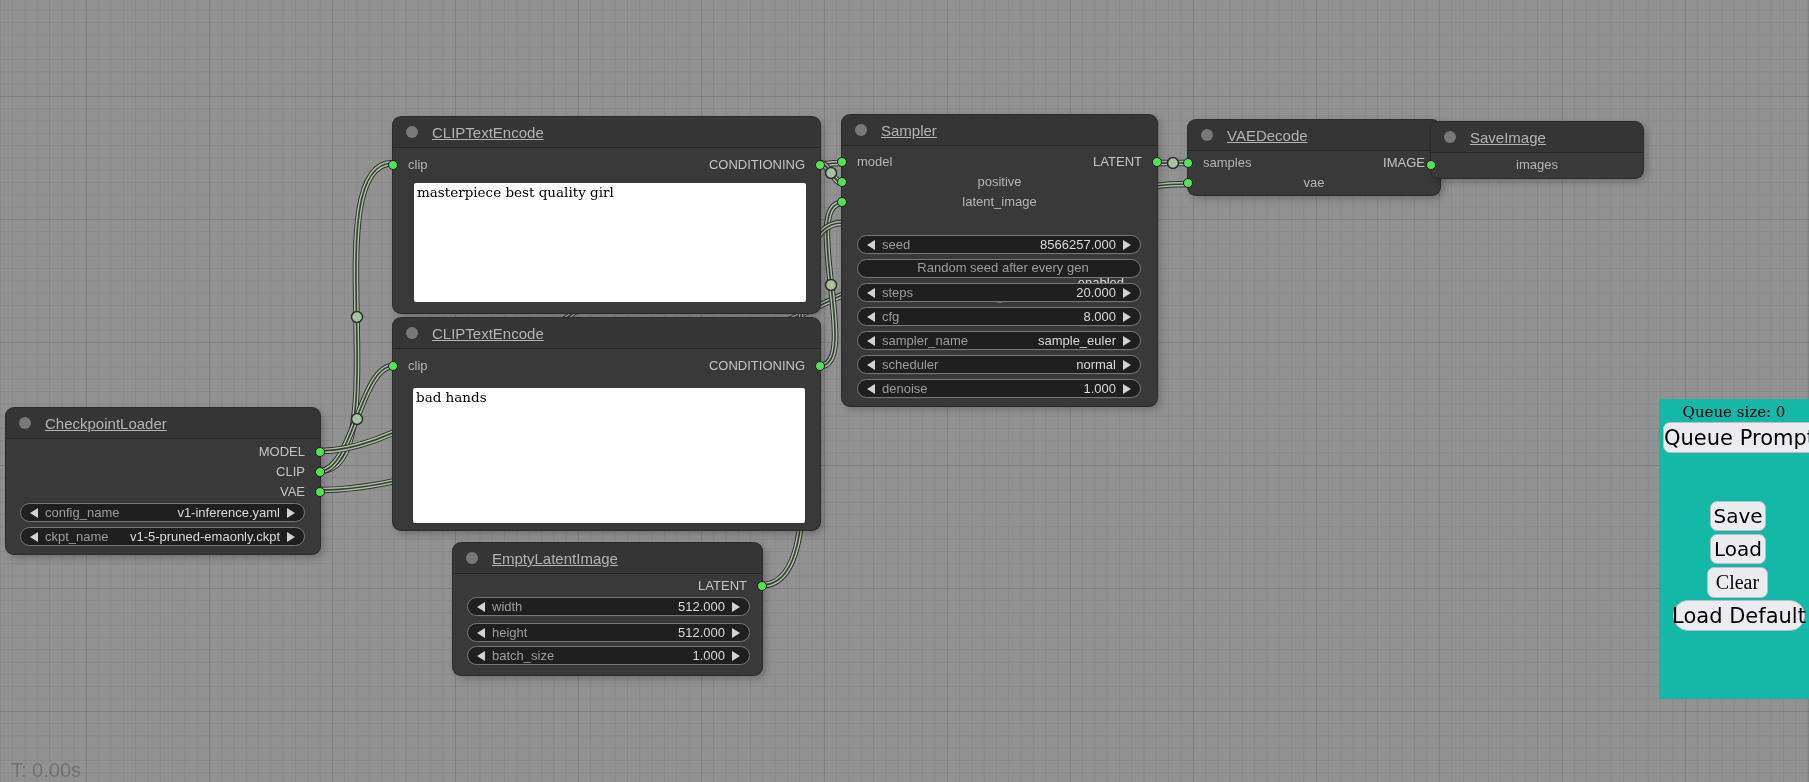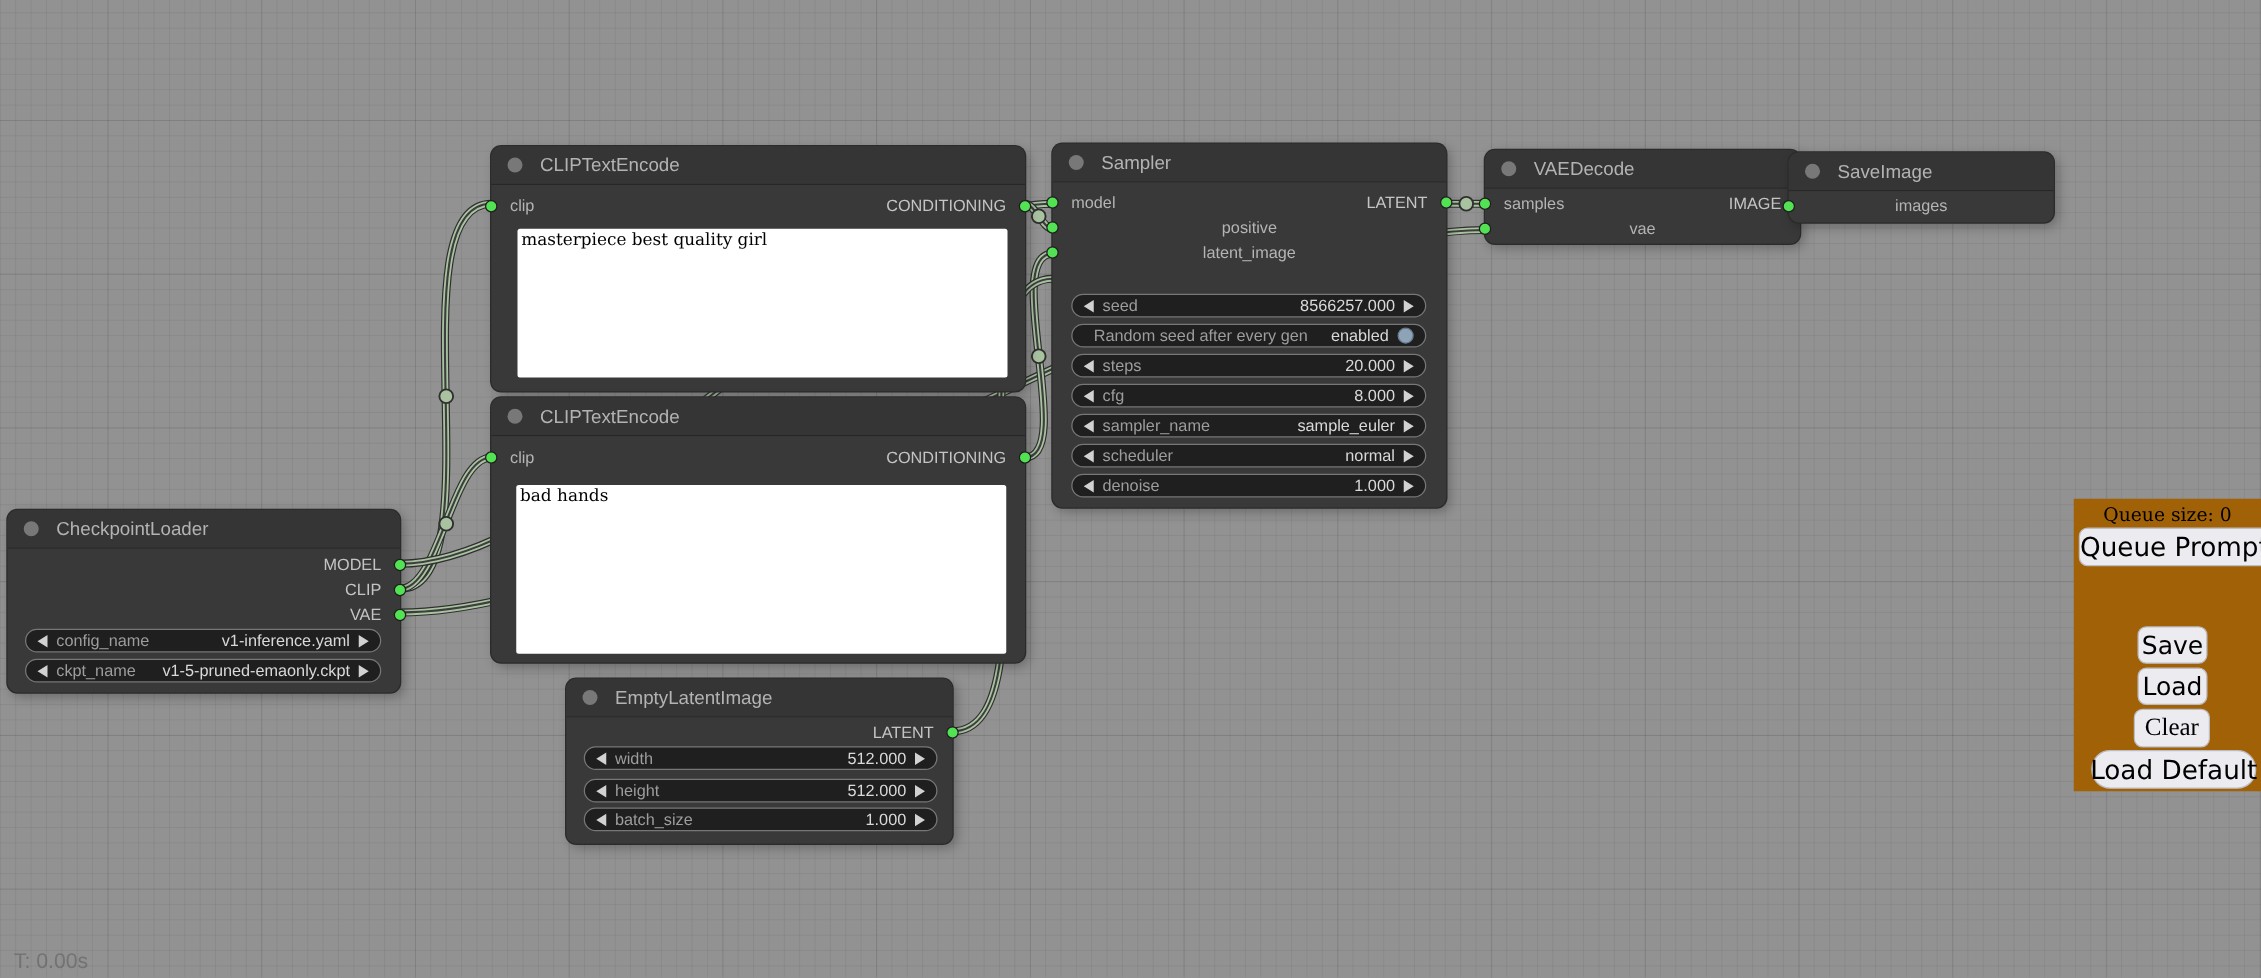--- a/index.html
+++ b/index.html
@@ -26,21 +26,21 @@
     position:absolute; z-index:2;
     background:#393939;
     border-radius:8px;
     box-shadow:0 0 0 1px #2b2b2b, 3px 3px 9px rgba(0,0,0,0.28);
   }
   .node-header {
     position:relative; height:31px; line-height:31px;
     background:#353535; border-radius:8px 8px 0 0;
     border-bottom:1px solid #272727;
     color:#b3b3b3; font-size:15px; padding-left:39px;
-    white-space:nowrap; overflow:hidden;
+    white-space:nowrap; overflow:hidden;text-decoration:underline;
   }
   .title-dot {
     position:absolute; left:13px; top:50%; margin-top:-6px;
     width:12px; height:12px; border-radius:50%;
     background:#787878;
   }
   .slot-row {
     position:relative; height:20px; line-height:20px;
     display:flex; justify-content:center;
     font-size:13px; padding:0 15px;
@@ -71,38 +71,38 @@
     background:#8fa3b7; border:1px solid #64788c; flex:none;
   }
   .node-textarea {
     position:absolute; background:#fff; color:#000;
     border:none; border-radius:2px; resize:none; outline:none;
     font-family:"DejaVu Serif", serif; font-size:13.5px;
     padding:1px 3px; line-height:1.25;
   }
 
   .queue-panel {
-    position:absolute; left:1659px; top:399px; width:150px; height:234px;
-    background:#a16207; z-index:3;
+    position:absolute; left:1659px; top:399px; width:150px; height:300px;
+    background:#14b8a6; z-index:3;
   }
   .queue-size {
     text-align:center; padding-top:4px;
     font-family:"DejaVu Serif", serif; font-size:15px; color:#000;
     white-space:nowrap;
   }
   .qbtn {
     position:absolute;
     background:#ececf0; border:1px solid #bcbcc4; border-radius:7px;
     color:#000; font-family:"DejaVu Sans","Liberation Sans",sans-serif;
     display:flex; align-items:center; justify-content:center;
     white-space:nowrap; cursor:pointer;
   }
   .perf-text {
     position:absolute; left:11px; top:759px; z-index:1;
-    font-size:17px; color:rgba(35,35,35,0.28);
+    font-size:20px; color:rgba(35,35,35,0.28);
   }
 </style>
 </head>
 <body>
 
 <svg id="wires" width="1809" height="782">
   <g>
     <path class="wire-border" d="M320,471 C399,471 314,163 393,163"></path>
     <path class="wire-core" d="M320,471 C399,471 314,163 393,163"></path>
     <path class="wire-mid" d="M320,471 C399,471 314,163 393,163"></path>
@@ -232,21 +232,21 @@
   <div class="slot-row">
     <span class="slot-dot in"></span>
     <span class="in-label">latent_image</span>
   </div>
   <div class="widget" style="left:15px; top:120px; width:284px;">
     <span class="tri-l"></span>
     <span class="w-label">seed</span>
     <span class="w-value">8566257.000</span>
     <span class="tri-r"></span>
   </div>
-  <div class="widget" style="left:15px; top:144px; width:284px;">
+  <div class="widget" style="left:15px; top:144px; width:284px;flex-direction:column;">
     <span class="w-label" style="margin-left:8px;">Random seed after every gen</span>
     <span class="w-value">enabled</span>
     <span class="toggle-circle"></span>
   </div>
   <div class="widget" style="left:15px; top:168px; width:284px;">
     <span class="tri-l"></span>
     <span class="w-label">steps</span>
     <span class="w-value">20.000</span>
     <span class="tri-r"></span>
   </div>

